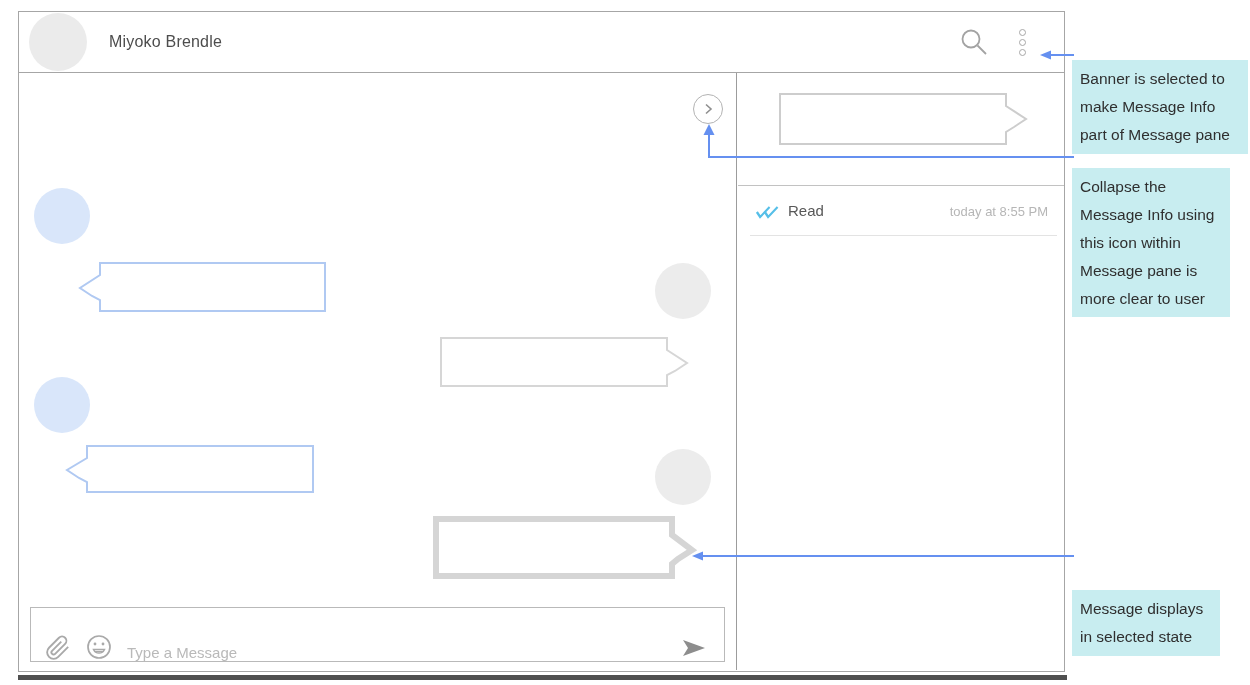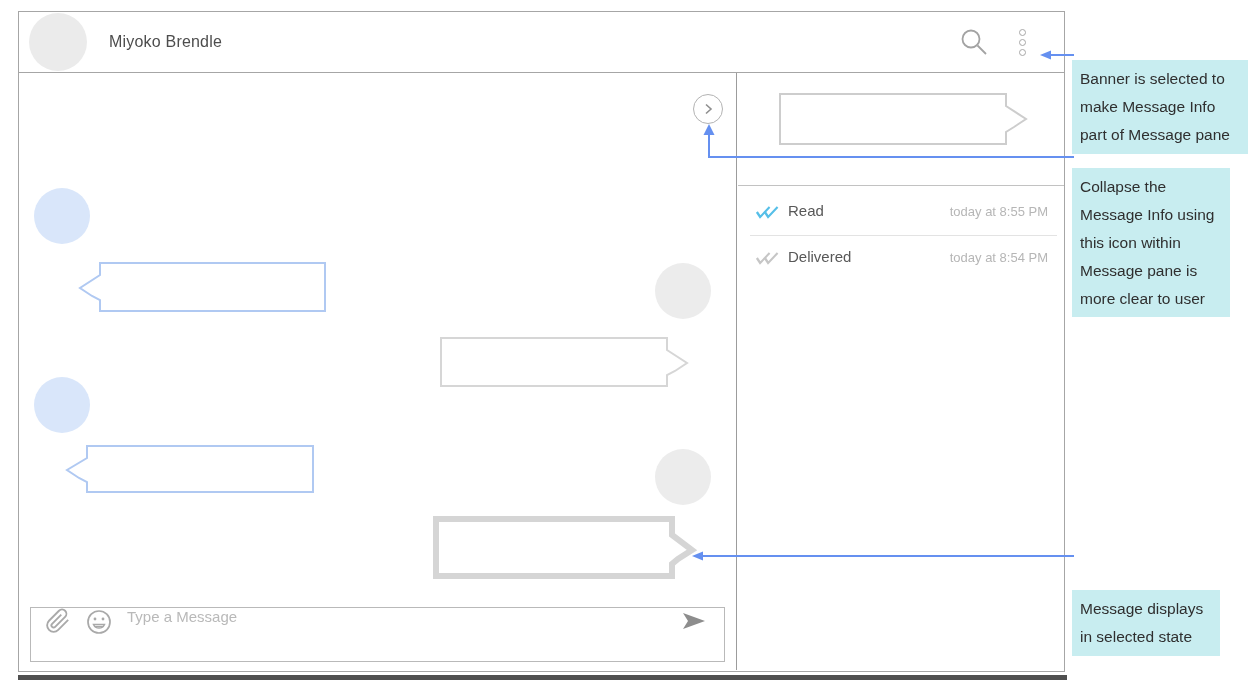--- a/index.html
+++ b/index.html
@@ -36,21 +36,21 @@
   .avatar-msg { position:absolute; width:56px; height:56px; border-radius:50%; }
   .avatar-blue { background:#d9e6fa; }
   .avatar-gray { background:#ececec; }
 
   .collapse-btn { position:absolute; left:674px; top:21px; width:30px; height:30px;
     border:1.5px solid #b3b3b3; border-radius:50%; background:#fff; cursor:pointer;
     display:flex; align-items:center; justify-content:center; padding:0; }
 
   
   .composer { position:absolute; left:11px; top:534px; width:695px; height:55px;
-    border:1px solid #b9b9b9; background:#fff; display:flex; align-items:flex-start; }
+    border:1px solid #b9b9b9; background:#fff; display:flex; align-items:flex-end; }
   .composer .icon-btn { margin-left:14px; }
   .composer input { flex:1; border:none; outline:none; font-size:15px; color:#555;
     margin-left:14px; font-family:"Liberation Sans", sans-serif; background:transparent; }
   .composer input::placeholder { color:#b9b9b9; }
   .send-btn { margin-right:16px; }
 
   
   .info-divider { position:absolute; left:0; top:112px; width:326px; height:1px; background:#c2c2c2; }
   .status-row { position:absolute; left:0; width:326px; height:46px; }
   .row-read { top:116px; } .row-delivered { top:162px; }
@@ -161,30 +161,20 @@
               <polyline points="4,8 8,13 16,3"></polyline>
               <polyline points="12,8 16,13 24,3"></polyline>
             </g>
           </svg>
           <span class="status-label">Read</span>
           <span class="status-time">today at 8:55 PM</span>
         </div>
 
         <div class="row-divider"></div>
 
-        <div class="status-row row-delivered">
-          <svg class="status-check" width="30" height="16" viewBox="0 0 30 16">
-            <g transform="skewX(-8)" fill="none" stroke="#c6c6c6" stroke-width="2.2">
-              <polyline points="4,8 8,13 16,3"></polyline>
-              <polyline points="12,8 16,13 24,3"></polyline>
-            </g>
-          </svg>
-          <span class="status-label">Delivered</span>
-          <span class="status-time">today at 8:54 PM</span>
-        </div>
       </div>
     </div>
   </div>
 
   <div class="bottom-bar"></div>
 
   <div class="annotation ann-1">Banner is selected to make Message Info part of Message pane</div>
   <div class="annotation ann-2">Collapse the Message Info using this icon within Message pane is more clear to user</div>
   <div class="annotation ann-3">Message displays in selected state</div>
 

